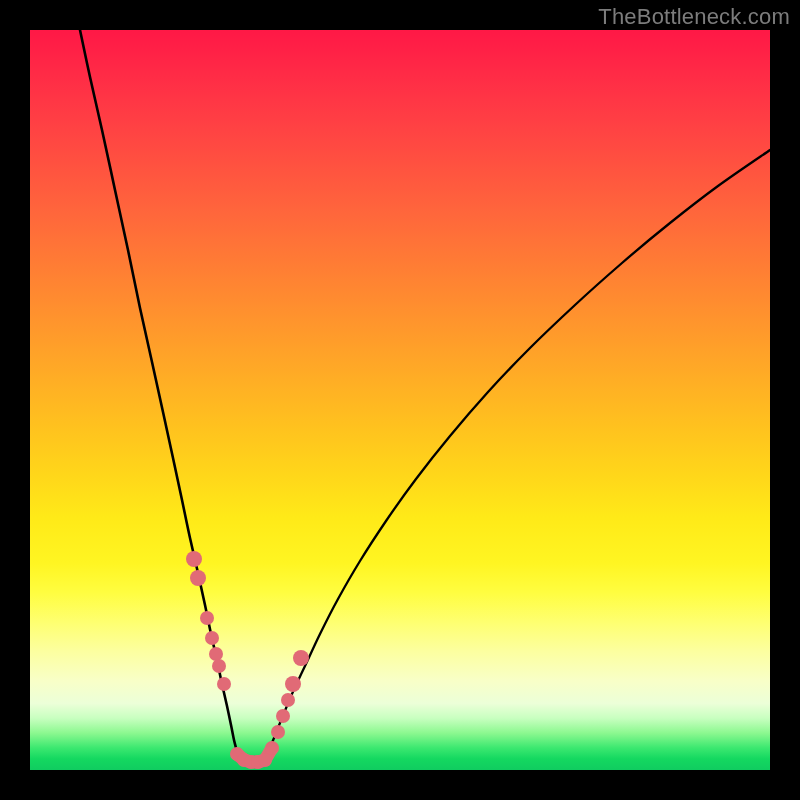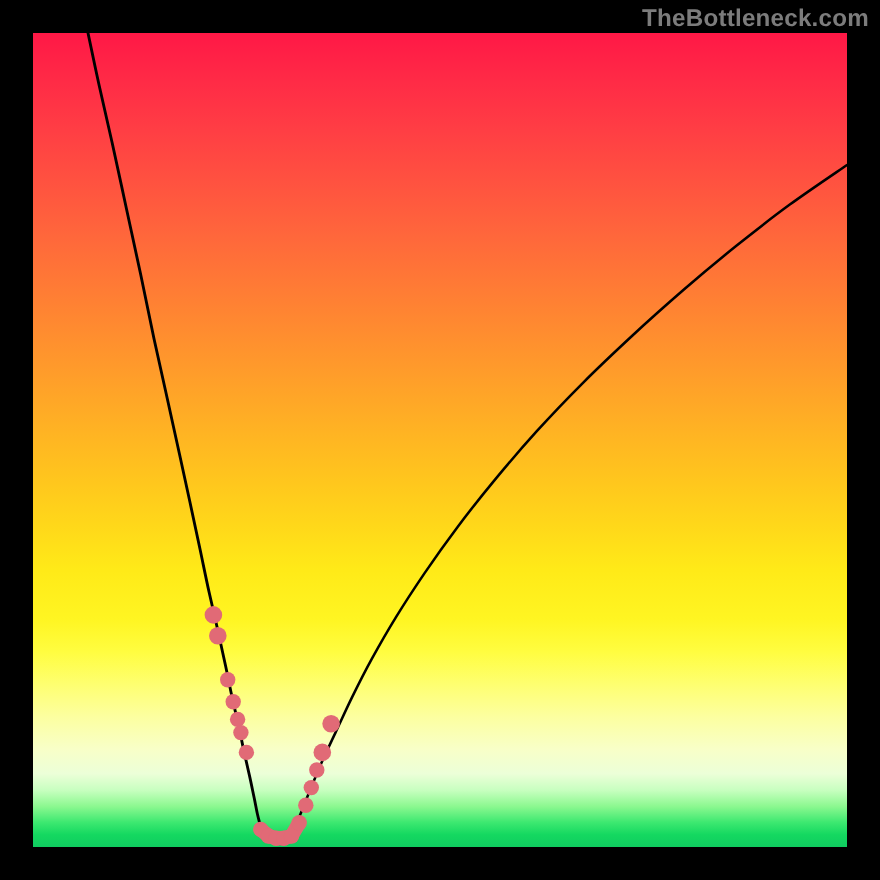--- a/index.html
+++ b/index.html
@@ -64,21 +64,21 @@
     width: 740px;
     height: 740px;
   }
   .watermark {
     position: absolute;
     top: 4px;
     right: 10px;
     color: #7c7c7c;
     font-size: 22px;
     letter-spacing: 0.2px;
-    font-weight: 700;
+    font-weight: 400;
   }
 </style>
 </head>
 <body>
 
 <div class="frame">
   <div class="watermark">TheBottleneck.com</div>
 
   <div class="plot-area">
     <div class="gradient"></div>

